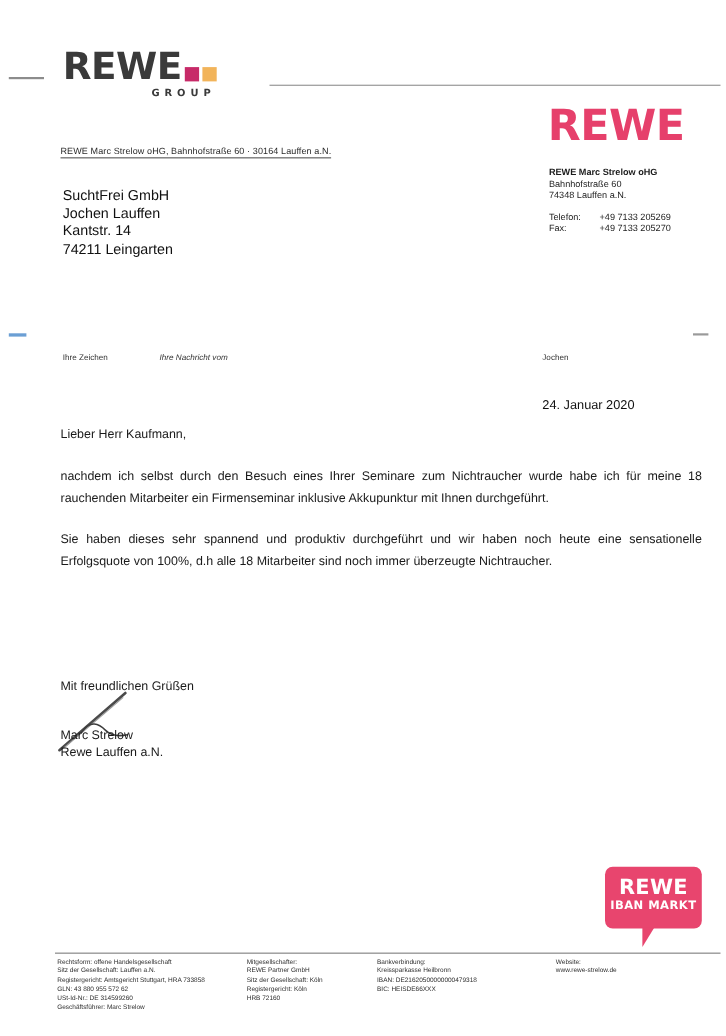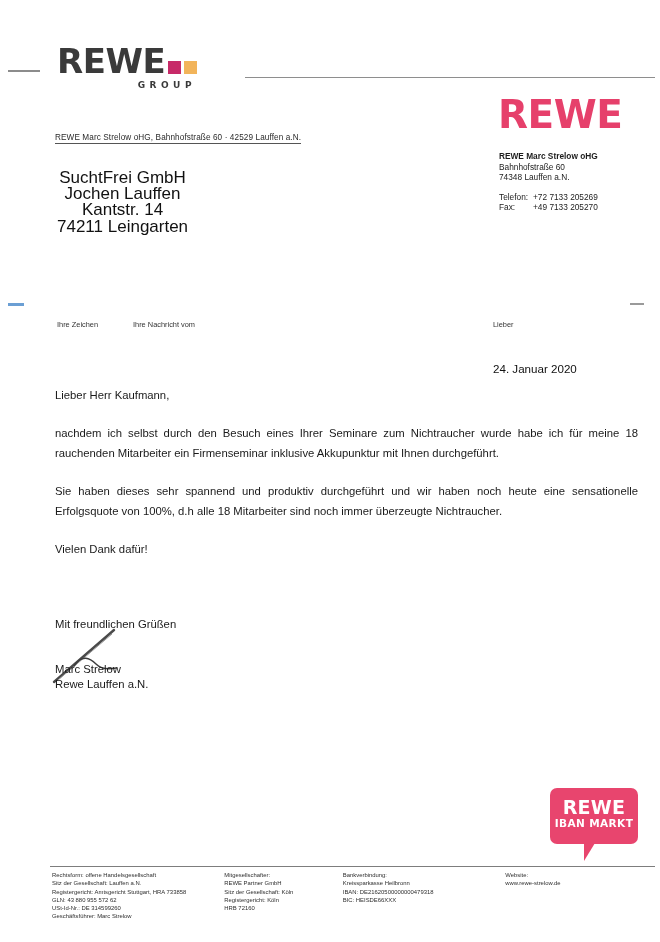--- a/index.html
+++ b/index.html
@@ -94,43 +94,42 @@
     color: #2b2b2b;
     border-bottom: 1px solid #555;
     padding-bottom: 1px;
     letter-spacing: 0.1px;
     white-space: nowrap;
   }
   .recipient {
     position: absolute;
     left: 57px;
     top: 170px;
-    font-size: 17px;
+    font-size: 13px;
     line-height: 16.2px;
     color: #111;
-    text-align: center;
   }
 
   .company-block {
     position: absolute;
     left: 499px;
     top: 151px;
     font-size: 8.3px;
     line-height: 10.5px;
     color: #1c1c1c;
   }
   .company-block .bold { font-weight: bold; }
   .company-block .contact { margin-top: 9px; }
-  .company-block .contact .row { display: flex; }
+  .company-block .contact .row { display: flex; gap: 12px; }
   .company-block .contact .lbl { width: 34px; }
 
   
   .reflabels { position: absolute; top: 320px; font-size: 7.4px; color: #333; }
   .ref-zeichen  { left: 57px; }
-  .ref-nachricht{ left: 133px; }
+  .ref-nachricht{ left: 145px; font-style: italic; }
   .ref-datum    { left: 493px; }
 
   .date-value {
     position: absolute;
     left: 493px;
     top: 362px;
     font-size: 11.6px;
     color: #111;
   }
 
@@ -240,55 +239,54 @@
 
   <div class="logo-group">
     <div>
       <span class="wordmark">REWE</span><span class="sq sq-a"></span><span class="sq sq-b"></span>
     </div>
     <div class="group-text">GROUP</div>
   </div>
 
   <div class="logo-rewe-red">REWE</div>
 
-  <div class="sender-line">REWE Marc Strelow oHG,  Bahnhofstraße  60 · 42529 Lauffen a.N.</div>
+  <div class="sender-line">REWE Marc Strelow oHG,  Bahnhofstraße  60 · 30164 Lauffen a.N.</div>
 
   <div class="recipient">
     <div>SuchtFrei GmbH</div>
     <div>Jochen Lauffen</div>
     <div>Kantstr. 14</div>
     <div>74211 Leingarten</div>
   </div>
 
   <div class="company-block">
     <div class="bold">REWE Marc Strelow oHG</div>
     <div>Bahnhofstraße 60</div>
     <div>74348 Lauffen a.N.</div>
     <div class="contact">
       <div class="row">
         <span class="lbl">Telefon:</span>
-        <span>+72 7133 205269</span>
+        <span>+49 7133 205269</span>
       </div>
       <div class="row">
         <span class="lbl">Fax:</span>
         <span>+49 7133 205270</span>
       </div>
     </div>
   </div>
 
   <div class="reflabels ref-zeichen">Ihre Zeichen</div>
   <div class="reflabels ref-nachricht">Ihre Nachricht vom</div>
-  <div class="reflabels ref-datum">Lieber</div>
+  <div class="reflabels ref-datum">Jochen</div>
   <div class="date-value">24. Januar 2020</div>
 
   <div class="body-text">
     <p class="nojust">Lieber Herr Kaufmann,</p>
     <p>nachdem ich selbst durch den Besuch eines Ihrer Seminare zum Nichtraucher wurde habe ich für meine 18 rauchenden Mitarbeiter ein Firmenseminar inklusive Akkupunktur mit Ihnen durchgeführt.</p>
     <p>Sie haben dieses sehr spannend und produktiv durchgeführt und wir haben noch heute eine sensationelle Erfolgsquote von 100%, d.h alle 18 Mitarbeiter sind noch immer überzeugte Nichtraucher.</p>
-    <p class="nojust">Vielen Dank dafür!</p>
   </div>
 
   <div class="closing">Mit freundlichen Grüßen</div>
 
   <svg class="sig-svg" width="130" height="60" viewBox="0 0 130 60">
     <path d="M8 58 L68 6" stroke="#4a4a4a" stroke-width="2.4" fill="none" stroke-linecap="round"></path>
     <path d="M12 56 L66 10" stroke="#9a9a9a" stroke-width="1" fill="none"></path>
     <path d="M28 42 C36 30, 44 34, 50 40 C54 44, 60 46, 70 44" stroke="#3d3d3d" stroke-width="1.4" fill="none" stroke-linecap="round"></path>
   </svg>
 

